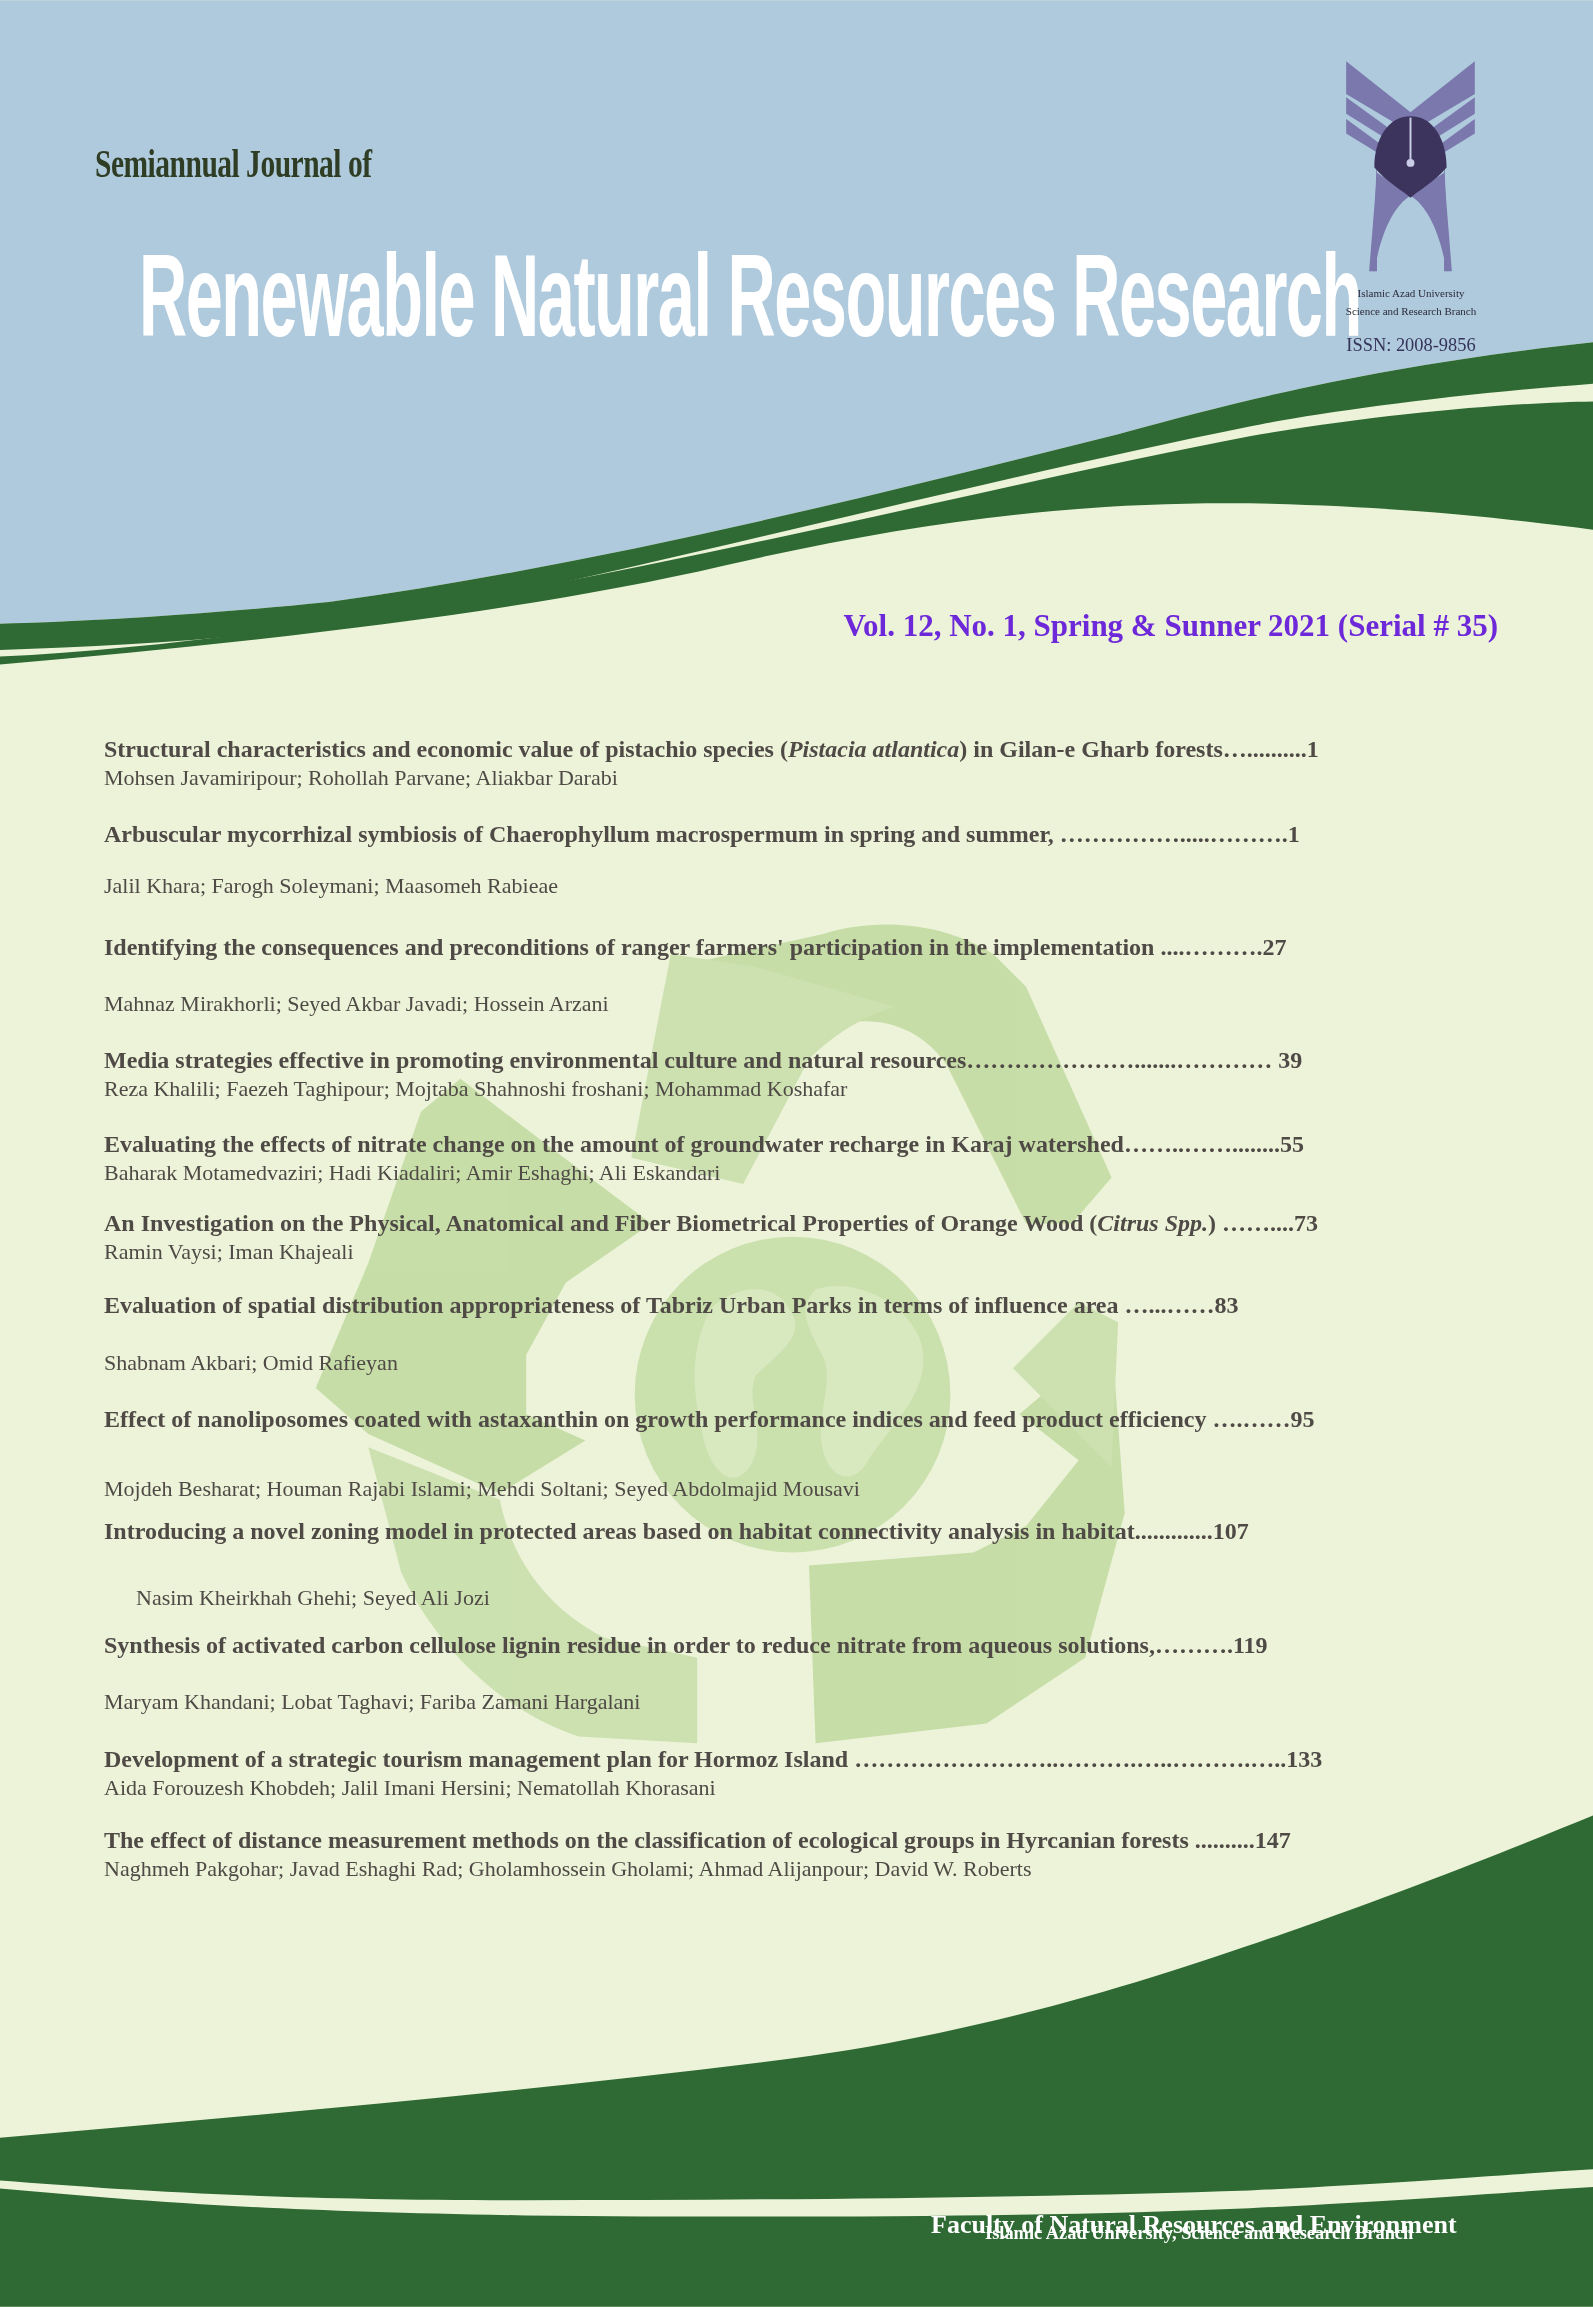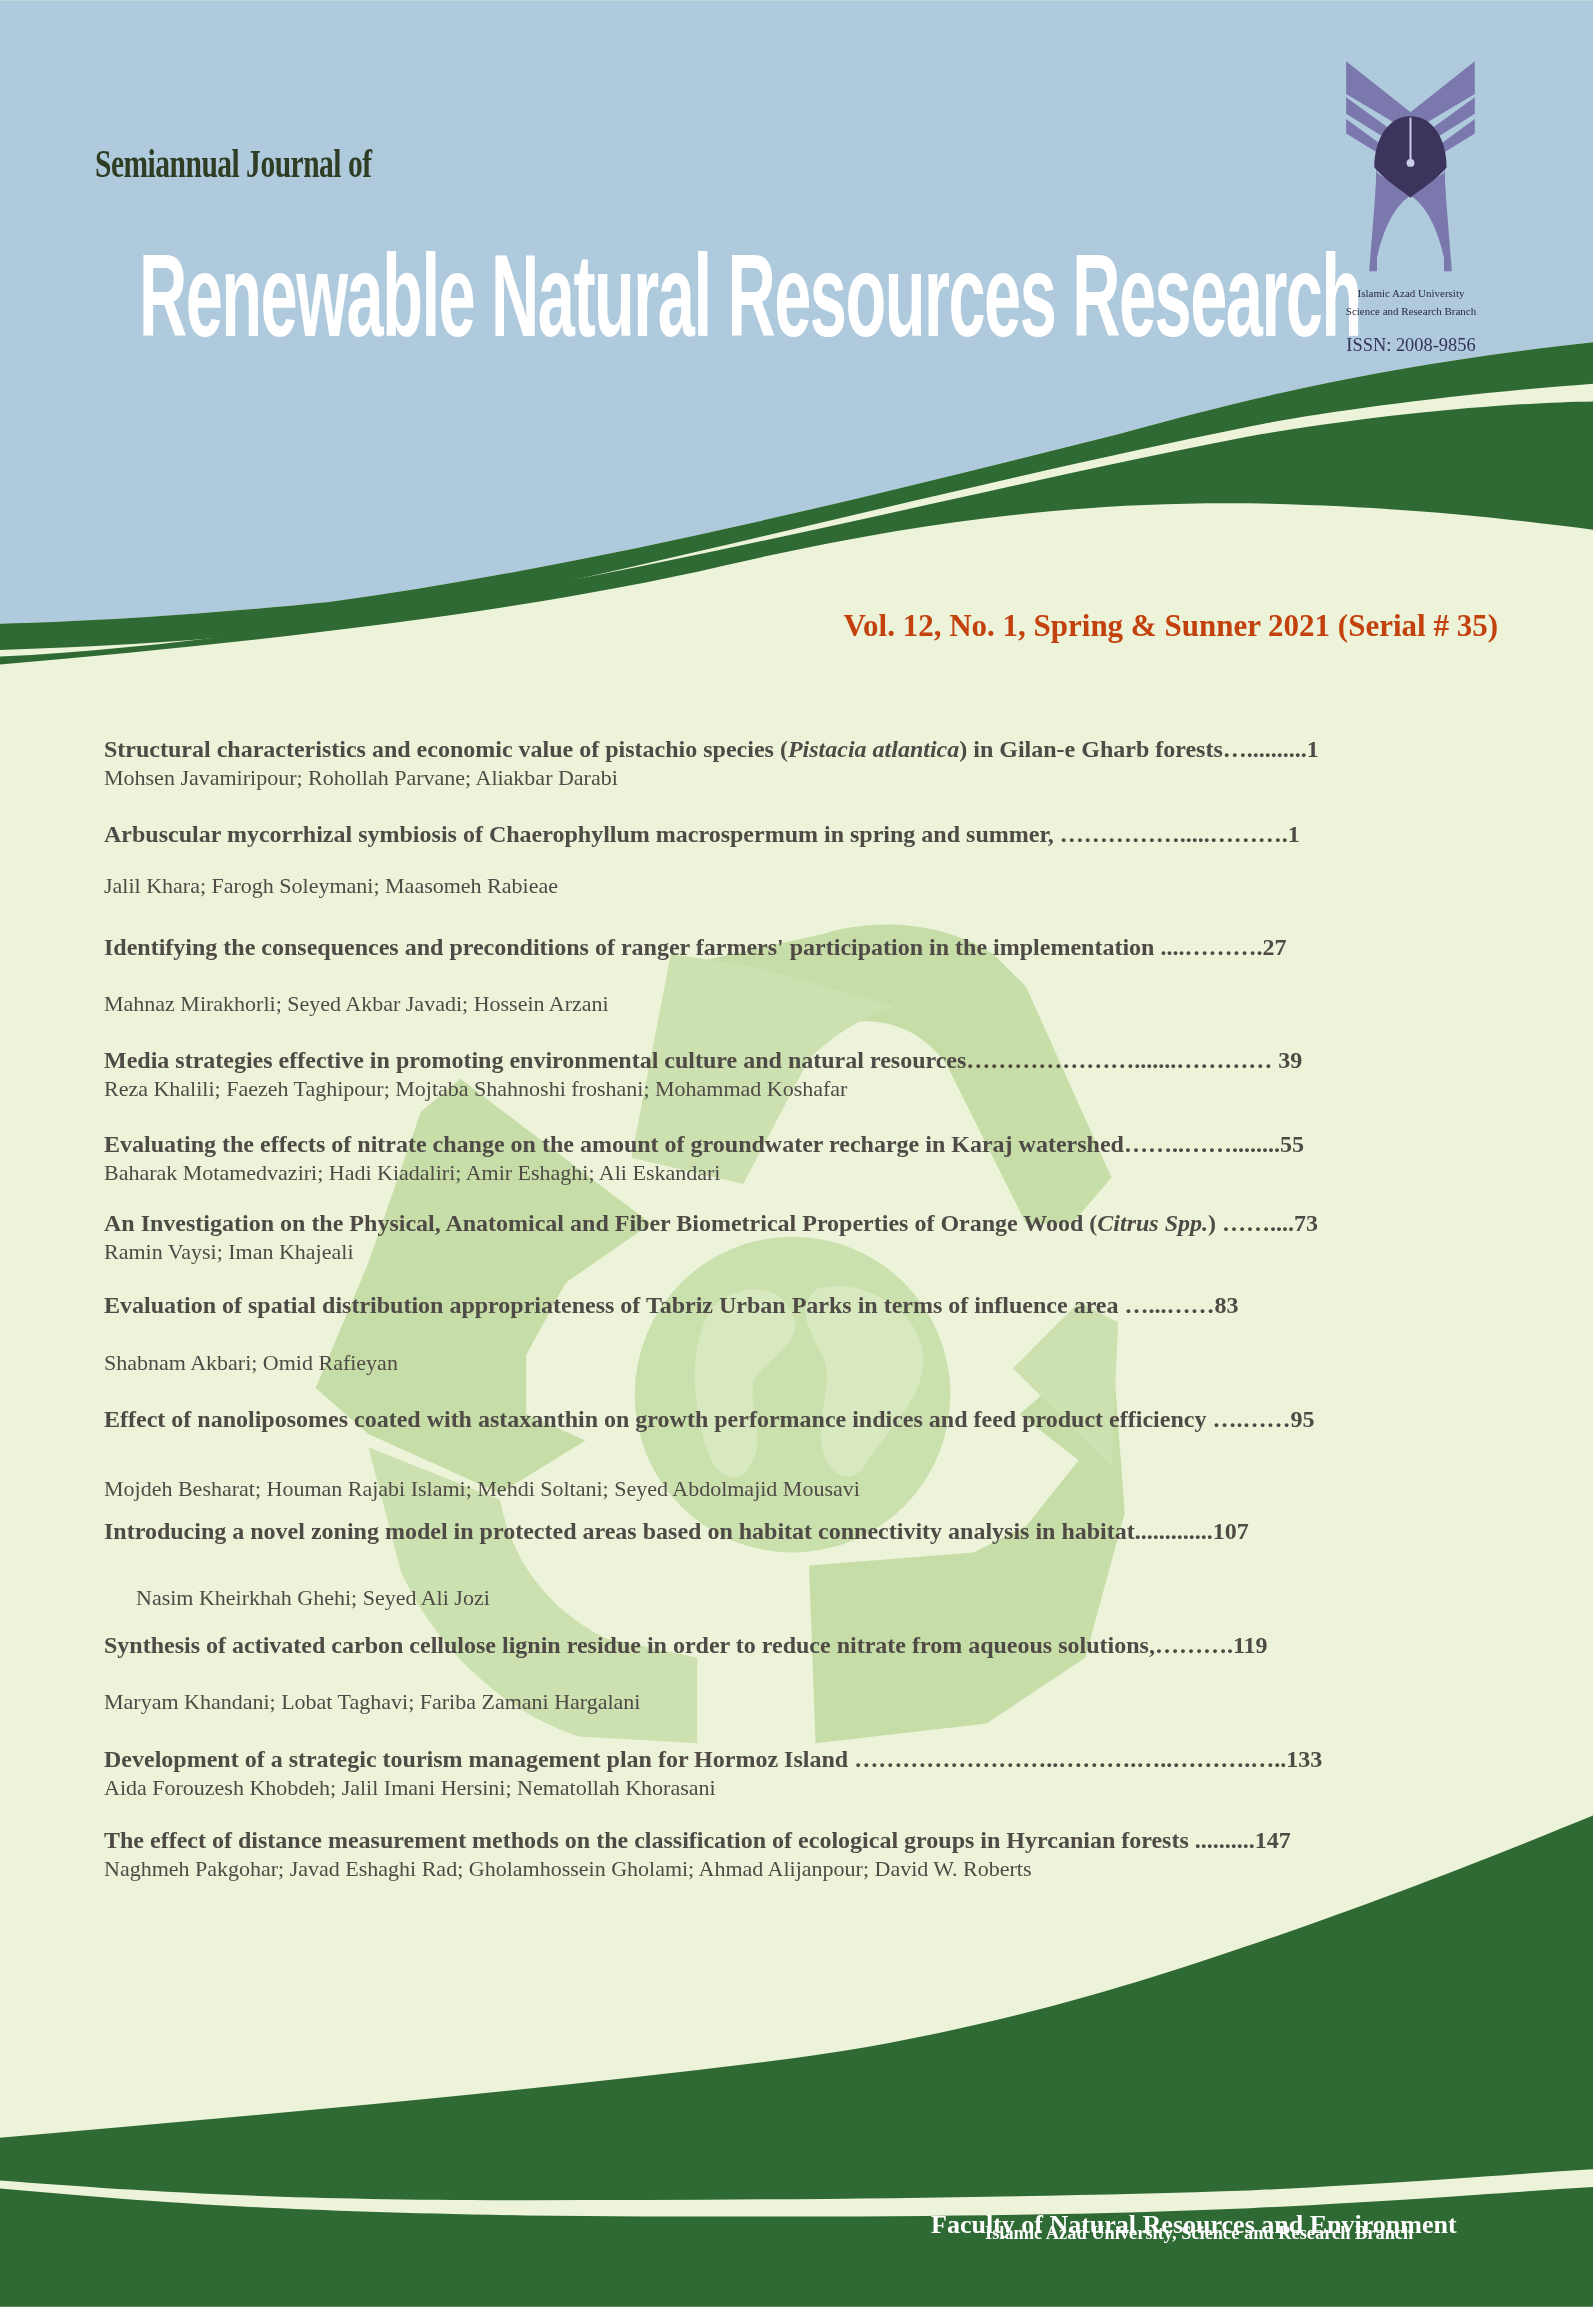--- a/index.html
+++ b/index.html
@@ -30,21 +30,21 @@
       position: absolute; left: 1309px; top: 284px; width: 204px; text-align: center;
       font-family: "Liberation Serif", serif; font-size: 11px; line-height: 18px; color: #2a2a3a;
     }
     .issn {
       position: absolute; left: 1309px; top: 335px; width: 204px; text-align: center;
       font-family: Liberation Serif, serif; font-size: 18.4px; color: #35335a;
     }
 
     .volume {
       position: absolute; right: 95px; top: 608px;
-      font-family: "Liberation Serif", serif; font-weight: bold; font-size: 31px; color: #c2410c;
+      font-family: "Liberation Serif", serif; font-weight: bold; font-size: 31px; color: #6d28d9;
       white-space: nowrap;
     }
 
     
     .toc { position: absolute; left: 104px; top: 0; width: 1395px; }
     .entry { position: absolute; left: 0; width: 1395px; }
     .entry-title {
       font-family: "Liberation Serif", serif; font-weight: bold; font-size: 24px;
       color: #4f4a46; white-space: nowrap; line-height: 29px;
     }

